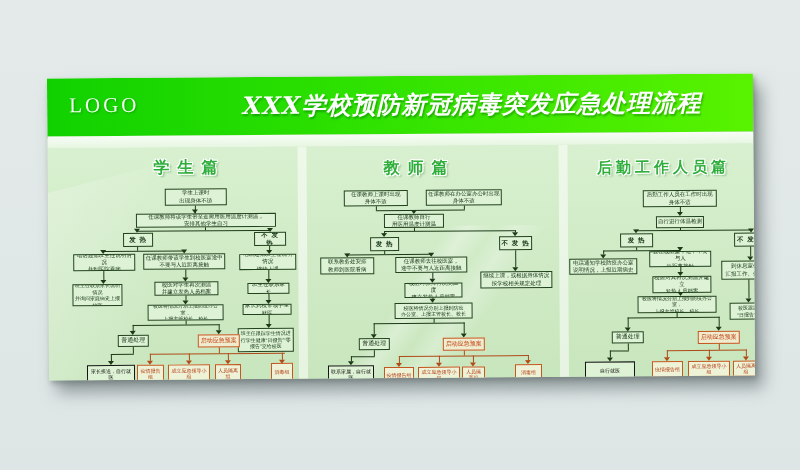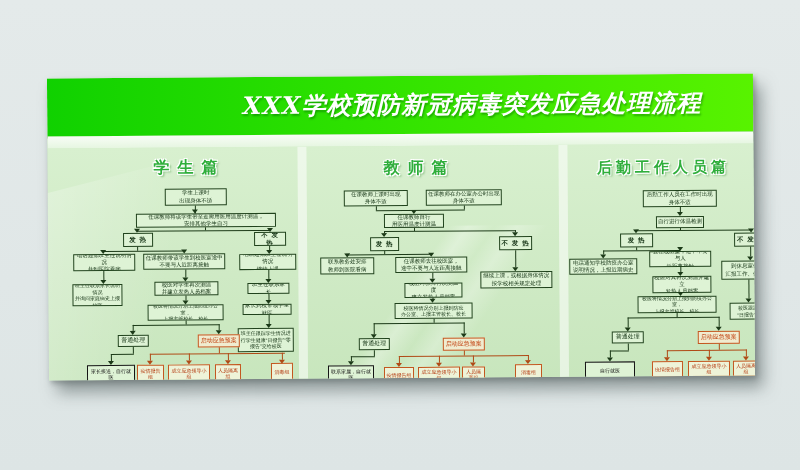--- a/index.html
+++ b/index.html
@@ -43,20 +43,21 @@
   .lno{position:absolute;background:#b04a16}
   .ah{position:absolute;width:0;height:0;border-left:3px solid transparent;border-right:3px solid transparent;border-top:4px solid #1c3a18}
   .aho{position:absolute;width:0;height:0;border-left:3px solid transparent;border-right:3px solid transparent;border-top:4px solid #b04a16}
 </style>
 </head>
 <body>
 
 <div class="poster">
 
   <div class="hdr">
+    <span class="logo">LOGO</span>
     <span class="htitle">XXX学校预防新冠病毒突发应急处理流程</span>
   </div>
   <div class="strip"></div>
 
   <div class="bdy"></div>
   <div class="dvd" style="left:250px"></div>
   <div class="dvd" style="left:511px"></div>
   <div class="wm"></div>
 
   <div>

